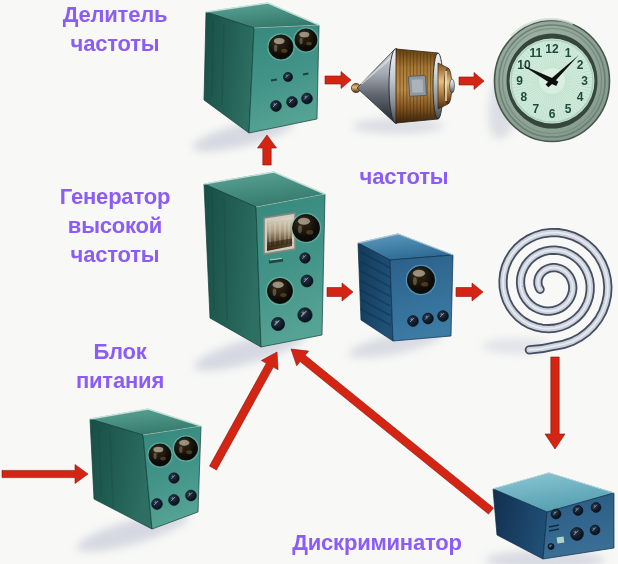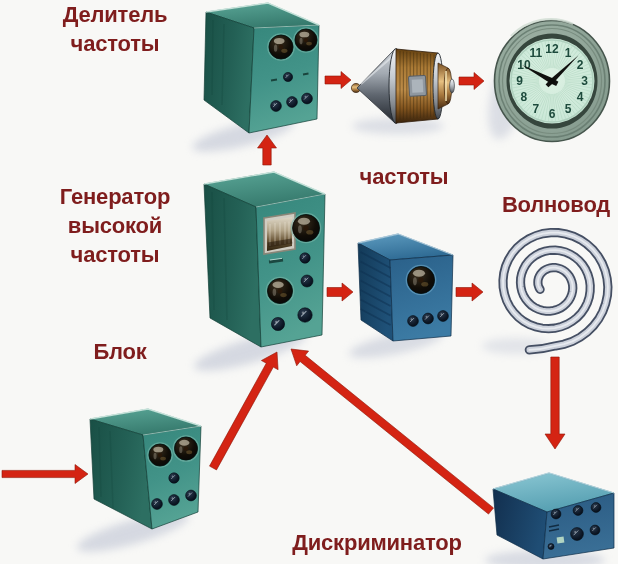--- a/index.html
+++ b/index.html
@@ -1,21 +1,21 @@
 <!DOCTYPE html>
 <html><head>
 <meta charset="utf-8">
 <style>
   html,body { margin:0; padding:0; }
   body { width:618px; height:564px; overflow:hidden; background:#f8f8f6; }
   .canvas { position:relative; width:618px; height:564px;
             font-family:"Liberation Sans", sans-serif; }
   svg.art { position:absolute; left:0; top:0; }
   .label { position:absolute; transform:translateX(-50%);
-           color:#7f1d1d; font-size:22px; font-weight:700;
+           color:#8b5cf6; font-size:22px; font-weight:700;
            letter-spacing:-0.2px; line-height:29px; text-align:center;
            white-space:nowrap; }
   .cnum { font-family:"Liberation Sans", sans-serif; font-size:12px; font-weight:700;
           fill:#1d4a3c; text-anchor:middle; dominant-baseline:central; }
 </style>
 </head>
 <body>
 
 <div class="canvas">
 
@@ -383,23 +383,21 @@
     <div class="line">частоты</div>
   </div>
   <div class="label" style="left:115px;top:182px">
     <div class="line">Генератор</div>
     <div class="line">высокой</div>
     <div class="line">частоты</div>
   </div>
   <div class="label" style="left:404px;top:162px">
     <div class="line">частоты</div>
   </div>
-  <div class="label" style="left:556px;top:190px">
-    <div class="line">Волновод</div>
-  </div>
   <div class="label" style="left:120px;top:337px">
     <div class="line">Блок</div>
+    <div class="line">питания</div>
   </div>
   <div class="label" style="left:377px;top:528px">
     <div class="line">Дискриминатор</div>
   </div>
 
 </div>
 
 </body></html>

